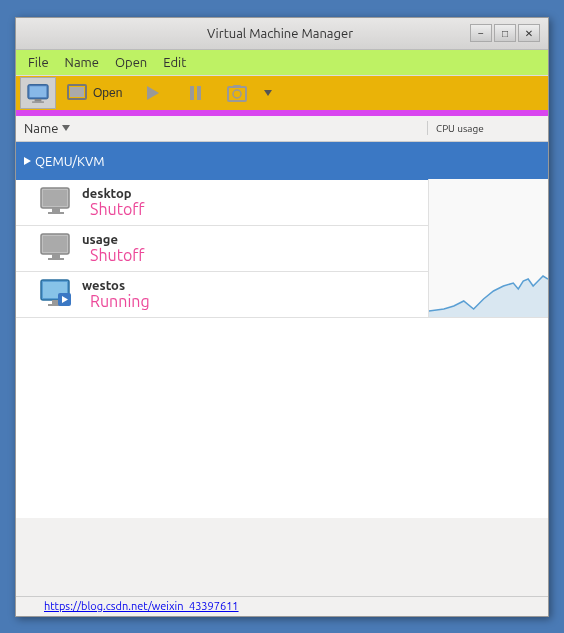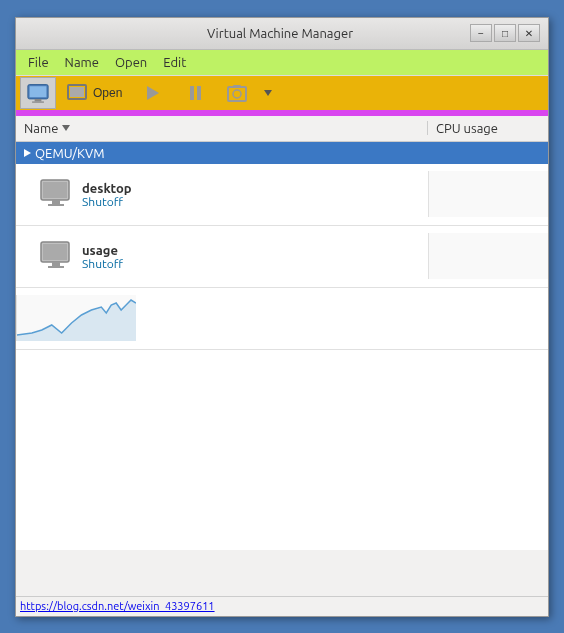--- a/index.html
+++ b/index.html
@@ -144,56 +144,56 @@
       display: flex;
       align-items: center;
       gap: 4px;
       font-size: 13px;
       color: #333;
       border-right: 1px solid #ccc;
     }
     .col-cpu {
       width: 120px;
       padding: 0 8px;
-      font-size: 13px;
+      font-size: 10px;
       color: #333;
     }
     .col-sort-arrow {
       width: 0; height: 0;
       border-left: 4px solid transparent;
       border-right: 4px solid transparent;
       border-top: 6px solid #666;
     }
     
     .vm-list {
       flex: 1;
       overflow-y: auto;
     }
     
     .group-header {
       background: #3b78c4;
       color: white;
-      padding: 4px 8px;
+      padding: 12px 8px;
       display: flex;
       align-items: center;
       gap: 4px;
       font-size: 13px;
       cursor: pointer;
     }
     .group-arrow {
       width: 0; height: 0;
       border-top: 4px solid transparent;
       border-bottom: 4px solid transparent;
       border-left: 7px solid white;
     }
     
     .vm-row {
       display: flex;
       align-items: center;
-      height: 62px;
+      height: 46px;
       border-bottom: 1px solid #e0e0e0;
       background: white;
       cursor: pointer;
     }
     .vm-row-info {
       flex: 1;
       display: flex;
       align-items: center;
       gap: 10px;
       padding: 0 8px 0 24px;
@@ -209,22 +209,23 @@
     .vm-text {
       display: flex;
       flex-direction: column;
     }
     .vm-name {
       font-size: 13px;
       font-weight: bold;
       color: #333;
     }
     .vm-status {
-      font-size: 12px;
-      color: #0369a1;
+      font-size: 16px;
+      color: #ec4899;
+      margin-left: 8px;
     }
     .vm-cpu-cell {
       width: 120px;
       height: 46px;
       border-left: 1px solid #e0e0e0;
       background: #f9f9f9;
       display: flex;
       align-items: center;
       justify-content: center;
       overflow: hidden;
@@ -246,20 +247,21 @@
       border-top: 1px solid #ccc;
       display: flex;
       align-items: center;
       padding: 0 4px;
       flex-shrink: 0;
     }
     .statusbar-text {
       font-size: 11px;
       color: #0000ee;
       text-decoration: underline;
+      margin-left: 24px;
     }
   </style>
 </head>
 <body>
 
 <div class="window">
 
   <div class="titlebar">
     <div style="width:66px;"></div>
     <div class="titlebar-title">Virtual Machine Manager</div>
@@ -377,20 +379,37 @@
           </div>
           <div class="vm-text">
             <span class="vm-name">usage</span>
             <span class="vm-status">Shutoff</span>
           </div>
         </div>
         <div class="vm-cpu-cell"></div>
       </div>
 
       <div class="vm-row">
+        <div class="vm-row-info">
+          <div class="vm-icon-container" style="position:relative;">
+            <svg width="32" height="30" viewBox="0 0 32 30">
+              <rect x="1" y="1" width="28" height="20" rx="2" fill="#5a9fd4" stroke="#2a6fa0" stroke-width="1.5"></rect>
+              <rect x="3" y="3" width="24" height="16" fill="#87c3e8"></rect>
+              <rect x="12" y="21" width="8" height="4" fill="#999"></rect>
+              <rect x="8" y="25" width="16" height="2" fill="#999"></rect>
+
+              <rect x="18" y="14" width="13" height="13" rx="2" fill="#3b78c4"></rect>
+              <polygon points="22,17 22,24 28,20.5" fill="white"></polygon>
+            </svg>
+          </div>
+          <div class="vm-text">
+            <span class="vm-name">westos</span>
+            <span class="vm-status">Running</span>
+          </div>
+        </div>
         <div class="vm-cpu-cell">
 
           <svg class="cpu-graph" viewBox="0 0 120 46" preserveAspectRatio="none">
             <polyline points="0,40 15,38 25,35 35,30 45,38 55,28 65,20 75,15 85,12 90,18 95,10 100,8 105,15 110,10 115,5 120,8" fill="none" stroke="#5a9fd4" stroke-width="1.5"></polyline>
             <polyline points="0,40 15,38 25,35 35,30 45,38 55,28 65,20 75,15 85,12 90,18 95,10 100,8 105,15 110,10 115,5 120,8 120,46 0,46" fill="rgba(90,159,212,0.2)" stroke="none"></polyline>
           </svg>
         </div>
       </div>
 
       <div class="empty-area" style="min-height:200px;"></div>

